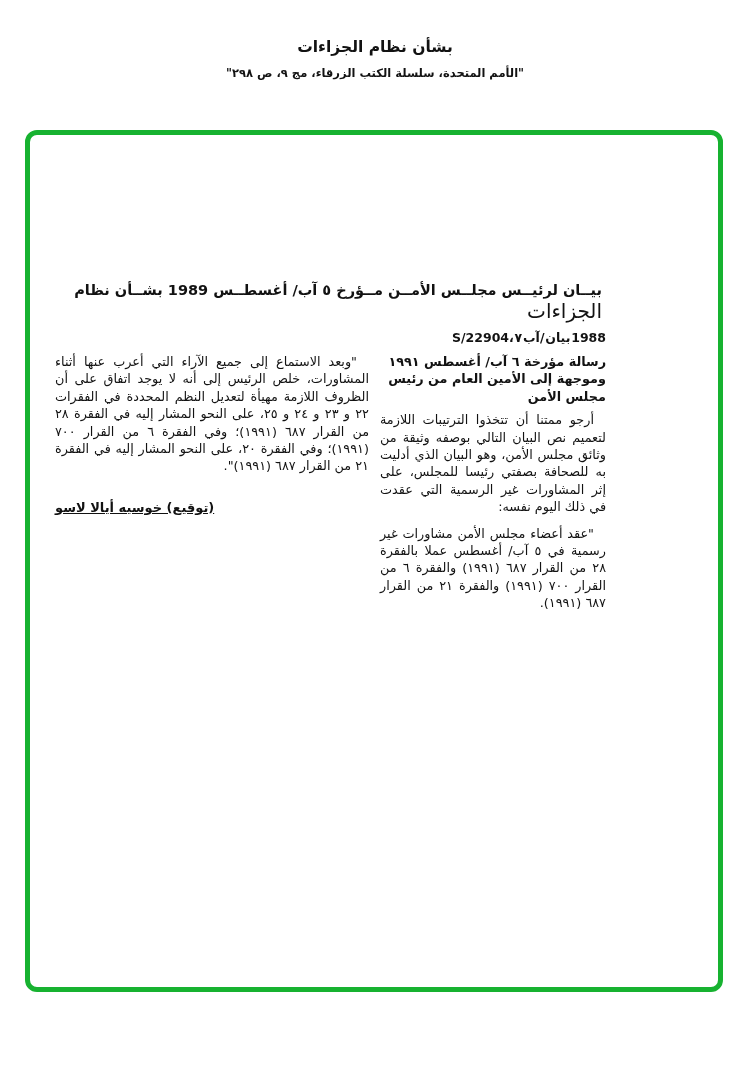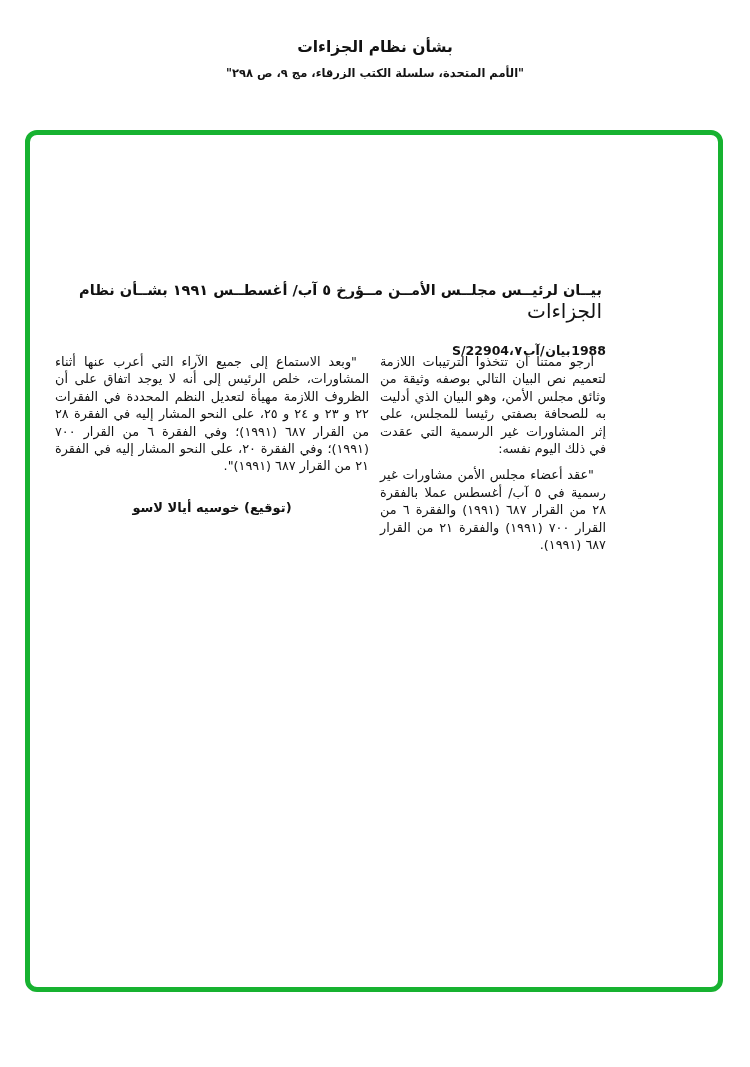--- a/index.html
+++ b/index.html
@@ -50,21 +50,21 @@
     position: absolute;
     left: 60px; top: 301px;
     width: 542px;
     direction: rtl;
     font-size: 20px; font-weight: 400;
     line-height: 20px;
   }
   
   .symbol-line {
     position: absolute;
-    left: 452px; top: 343px;
+    left: 452px; top: 330px;
     width: 154px;
     direction: ltr;
     display: flex;
     justify-content: space-between;
     align-items: baseline;
     font-size: 12.5px;
     font-weight: 600;
   }
   .symbol-line span { unicode-bidi: isolate; white-space: nowrap; }
   
@@ -74,46 +74,47 @@
     direction: rtl;
     font-size: 12.8px;
     line-height: 17.4px;
     text-align: justify;
   }
   .col-right { left: 380px; width: 226px; }
   .col-left  { left: 55px;  width: 314px; }
   .col .col-heading { font-weight: 700; text-align: right; margin-bottom: 6px; }
   .col p.body-para { text-indent: 12px; }
   .col p.quote-para { text-indent: 12px; margin-top: 9px; }
-  .signature-block { margin-top: 24px; text-align: center; }
+  .signature-block { margin-top: 24px; text-align: left; text-decoration: underline; }
   .signature-name { font-weight: 700; font-size: 13px; }
   .signature-title { margin-top: 6px; font-size: 12.8px; }
 </style>
 </head>
 <body>
 
 <div class="page-header">
   <div class="h-line2">بشأن نظام الجزاءات</div>
   <div class="h-line3">"الأمم المتحدة، سلسلة الكتب الزرقاء، مج ٩، ص ٢٩٨"</div>
 </div>
 
 <div class="doc-frame" style="border-color: rgb(23, 178, 48);"></div>
 
-<div class="doc-title-line1">بيــان لرئيــس مجلــس الأمــن مــؤرخ ٥ آب/ أغسطــس ١٩٩١ بشــأن نظام</div>
+<div class="doc-title-line1">بيــان لرئيــس مجلــس الأمــن مــؤرخ ٥ آب/ أغسطــس 1989 بشــأن نظام</div>
 <div class="doc-title-line2">الجزاءات</div>
 
 <div class="symbol-line">
   <span>S/22904،</span>
   <span>٧</span>
   <span>آب/</span>
   <span>بيان</span>
   <span>1988</span>
 </div>
 
 <div class="col col-right">
+  <div class="col-heading">رسالة مؤرخة ٦ آب/ أغسطس ١٩٩١ وموجهة إلى الأمين العام من رئيس مجلس الأمن</div>
   <p class="body-para">أرجو ممتنا أن تتخذوا الترتيبات اللازمة لتعميم نص البيان التالي بوصفه وثيقة من وثائق مجلس الأمن، وهو البيان الذي أدليت به للصحافة بصفتي رئيسا للمجلس، على إثر المشاورات غير الرسمية التي عقدت في ذلك اليوم نفسه:</p>
   <p class="quote-para">"عقد أعضاء مجلس الأمن مشاورات غير رسمية في ٥ آب/ أغسطس عملا بالفقرة ٢٨ من القرار ٦٨٧ (١٩٩١) والفقرة ٦ من القرار ٧٠٠ (١٩٩١) والفقرة ٢١ من القرار ٦٨٧ (١٩٩١).</p>
 </div>
 
 <div class="col col-left">
   <p class="body-para">"وبعد الاستماع إلى جميع الآراء التي أعرب عنها أثناء المشاورات، خلص الرئيس إلى أنه لا يوجد اتفاق على أن الظروف اللازمة مهيأة لتعديل النظم المحددة في الفقرات ٢٢ و ٢٣ و ٢٤ و ٢٥، على النحو المشار إليه في الفقرة ٢٨ من القرار ٦٨٧ (١٩٩١)؛ وفي الفقرة ٦ من القرار ٧٠٠ (١٩٩١)؛ وفي الفقرة ٢٠، على النحو المشار إليه في الفقرة ٢١ من القرار ٦٨٧ (١٩٩١)".</p>
   <div class="signature-block">
     <div class="signature-name">(توقيع) خوسيه أيالا لاسو</div>
   </div>
 </div>

